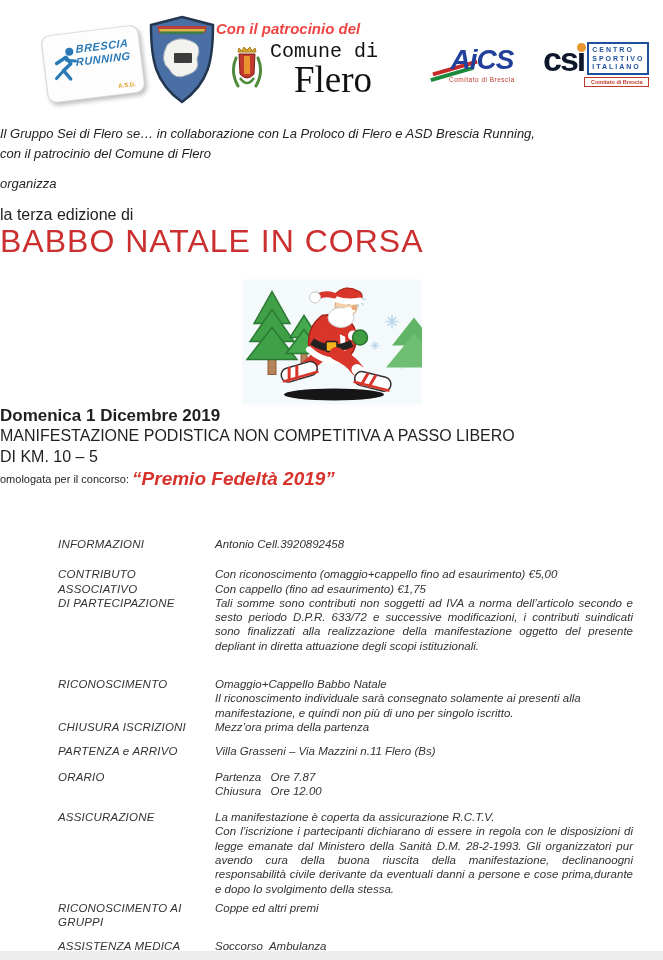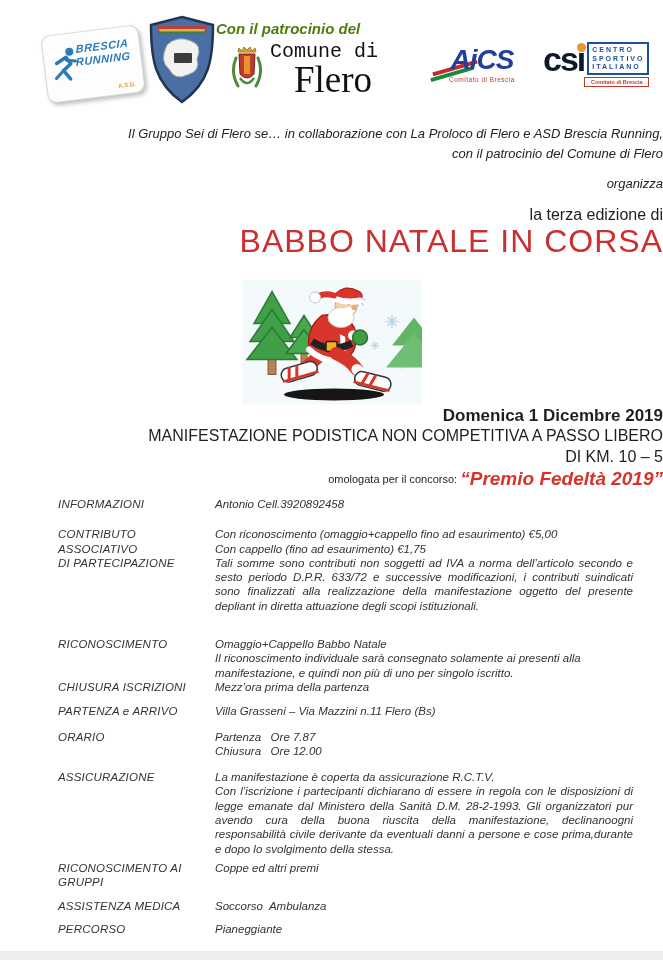--- a/index.html
+++ b/index.html
@@ -17,21 +17,21 @@
     transform:rotate(-7deg); box-shadow:2px 3px 4px rgba(0,0,0,.25);
   }
   .br-text { position:absolute; left:32px; top:10px; font-style:italic; font-weight:bold;
     color:#2a7ab8; font-size:11px; line-height:13px; transform:skewX(-6deg); letter-spacing:.5px;}
   .br-sub { position:absolute; right:8px; bottom:5px; font-size:6px; color:#e0a12c; font-weight:bold;}
   .br-runner { position:absolute; left:4px; top:12px; }
 
   .shield { position:absolute; left:147px; top:15px; }
 
   .patronage { position:absolute; left:216px; top:20px; font-size:15px; font-weight:bold;
-    font-style:italic; color:#4d7c0f; }
+    font-style:italic; color:#ef4444; }
   .coat { position:absolute; left:228px; top:44px; }
   .comune1 { position:absolute; left:270px; top:40px; font-family:Liberation Mono, monospace;
     font-size:20px; color:#111; }
   .comune2 { position:absolute; left:294px; top:58px; font-family:"Liberation Serif", serif;
     font-size:37px; color:#111; }
 
   .aics { position:absolute; left:430px; top:46px; width:104px; text-align:center; }
   .aics-acronym { font-size:28px; font-weight:bold; font-style:italic; color:#20409a;
     letter-spacing:-1px; line-height:28px; position:relative; z-index:2;}
   .aics-swoosh-red { position:absolute; left:2px; top:20px; width:46px; height:4px;
@@ -44,21 +44,21 @@
   .csi-acronym { font-size:34px; font-weight:bold; color:#0f172a; line-height:34px;
     letter-spacing:-2px; position:relative; }
   .csi-dot { position:absolute; right:-2px; top:1px; width:9px; height:9px;
     border-radius:50%; background:#e8962e; }
   .csi-box { border:2px solid #1d4f9e; margin-left:3px; padding:2px 3px 1px 3px; background:#fff;}
   .csi-box .l { font-size:7px; font-weight:bold; color:#1d4f9e; letter-spacing:2px; line-height:8.5px;}
   .csi-committee { border:1px solid #c0392b; margin-top:2px; font-size:5.5px; color:#c0392b;
     font-weight:bold; text-align:center; padding:1px 0; }
 
   
-  .center { position:absolute; left:16px; right:0; text-align:right; }
+  .center { position:absolute; left:0; right:0; text-align:left; }
   .intro { top:124px; font-style:italic; font-size:13px; line-height:1.55; color:#222; }
   .organizza { top:176px; font-style:italic; font-size:13px; }
   .edition { top:206px; font-size:16px; }
   .title { top:223px; font-size:32px; letter-spacing:1px; }
 
   
   .santa-wrap { position:absolute; top:279px; left:0; right:0; text-align:center; }
 
   
   .ev-date { top:406px; font-size:17px; font-weight:bold; }
@@ -68,21 +68,21 @@
   .award { font-size:19px; font-weight:bold; font-style:italic; vertical-align:-2px; }
 
   
   .details { position:absolute; top:497px; left:58px; width:575px;
     font-size:11.5px; font-style:italic; line-height:14.3px; color:#333; }
   .row { display:grid; grid-template-columns:157px 1fr; }
   .label div { letter-spacing:.2px; }
   .val-line { white-space:pre-wrap; }
   .para { text-align:justify; }
   .para.left { text-align:left; }
-  .mb16 { margin-bottom:16px; } .mb12 { margin-bottom:12px; } .mb11 { margin-bottom:11px; }
+  .mb16 { margin-bottom:16px;margin-top:40px; } .mb12 { margin-bottom:12px; } .mb11 { margin-bottom:11px; }
   .mb10 { margin-bottom:10px; } .mb9 { margin-bottom:9px; } .mb8 { margin-bottom:8px; }
   .mb6 { margin-bottom:24px; } .mb5 { margin-bottom:5px; } .mb0 { margin-bottom:0; }
   .footer-note { margin-top:2px; }
 
   .bottom-strip { position:absolute; left:0; bottom:0; width:663px; height:9px; background:#ededed; }
 </style>
 </head>
 <body>
 
 <div class="page">

